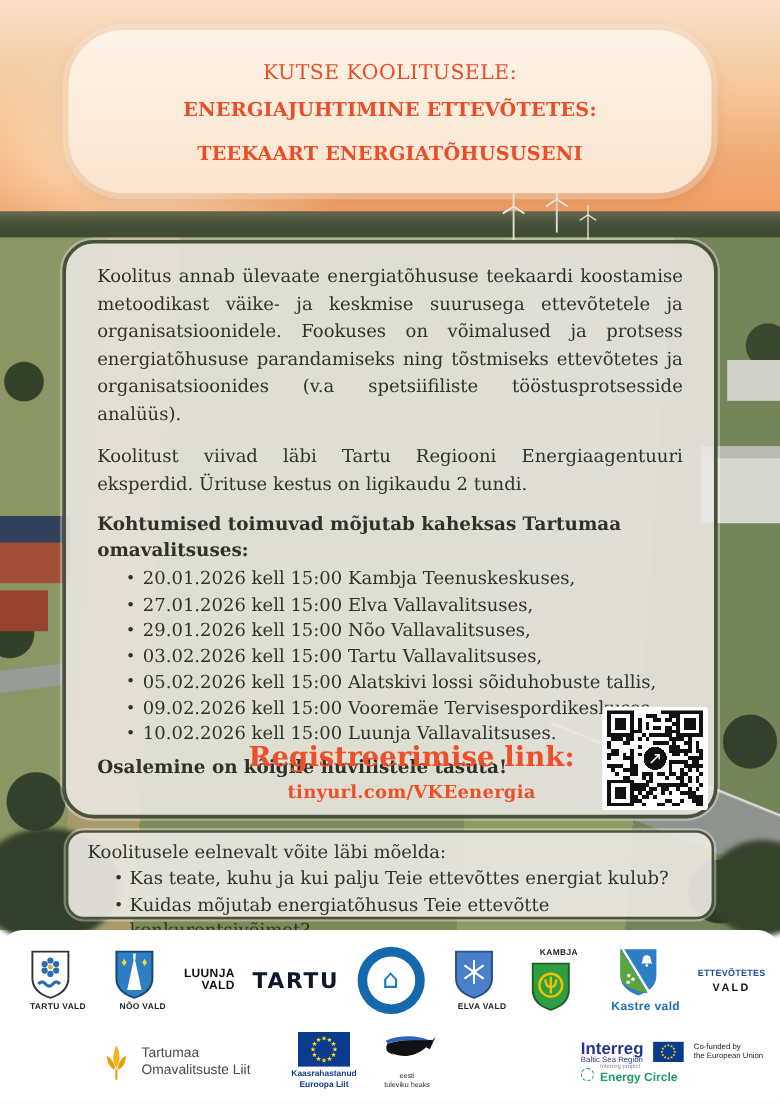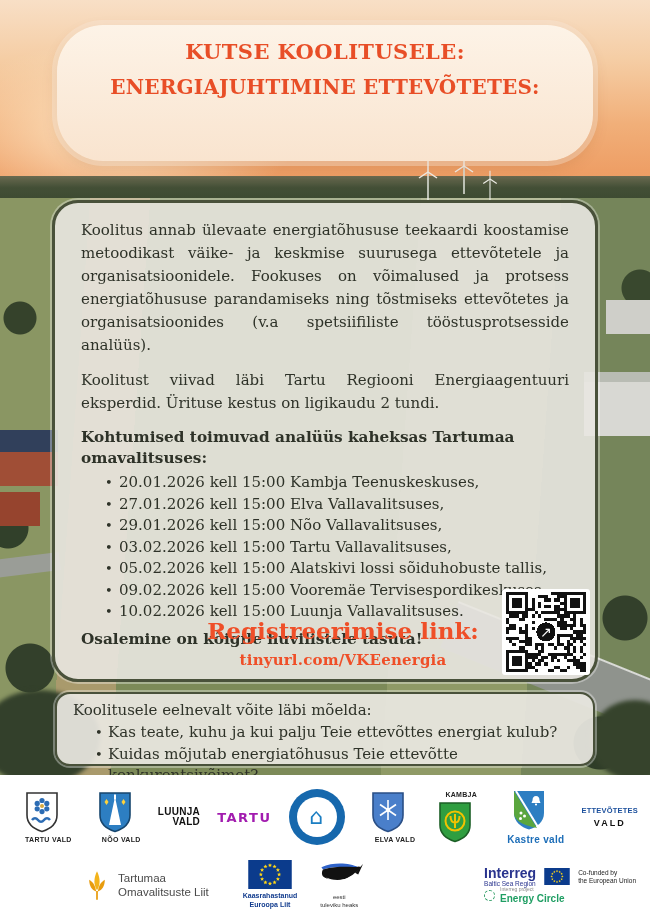--- a/index.html
+++ b/index.html
@@ -36,22 +36,22 @@
        box-shadow:inset 0 24px 0 -22px #d9dad6;}
   .tree-bl{left:-20px;top:690px;width:120px;height:95px;border-radius:50%;background:#33402b;filter:blur(2px);}
   .tree-br{left:590px;top:700px;width:90px;height:80px;border-radius:50%;background:#36432c;filter:blur(2px);}
   .turbine{width:20px;height:40px;}
   .t1{left:418px;top:160px;}.t2{left:454px;top:154px;}.t3{left:480px;top:170px;height:30px;}
   
   .header-card{position:absolute;left:57px;top:25px;width:536px;height:136px;border-radius:46px;
        background:linear-gradient(180deg,#fdf3e7 0%,#f9e4cf 100%);
        box-shadow:0 0 0 5px rgba(250,236,220,.35),0 6px 16px rgba(120,60,20,.15);
        text-align:center;color:#e84e27;z-index:3;}
-  .kicker{margin-top:14px;font-size:21px;font-weight:bold;letter-spacing:.4px;}
-  .title{font-size:20px;font-weight:bold;letter-spacing:.2px;margin-top:13px;line-height:1.0;}
+  .kicker{margin-top:26px;font-size:17px;font-weight:normal;letter-spacing:.4px;}
+  .title{font-size:16px;font-weight:bold;letter-spacing:.2px;margin-top:13px;line-height:1.0;}
   .title + .title{margin-top:20px;}
   
   .main-card{position:absolute;left:52px;top:200px;width:546px;height:482px;box-sizing:border-box;
        border:3px solid #49513a;border-radius:26px;background:rgba(233,231,225,.9);
        box-shadow:0 0 0 2px rgba(255,255,255,.35);padding:16px 26px 0 26px;color:#2e3228;z-index:2;}
   .main-card p{margin:0 0 12px 0;font-size:15px;line-height:23px;text-align:justify;}
   .sched-head{font-size:15.3px;font-weight:bold;margin:11px 0 3px 0;line-height:21px;}
   ul.sched{list-style:none;margin:2px 0 0 0;padding:0 0 0 24px;}
   ul.sched li{font-size:15px;line-height:21.5px;position:relative;padding-left:14px;}
   ul.sched li::before{content:"•";position:absolute;left:0;top:0;font-size:13px;}
@@ -64,28 +64,28 @@
   
   .q-card{position:absolute;left:55px;top:692px;width:540px;height:74px;box-sizing:border-box;
        border:2.5px solid #49513a;border-radius:15px;background:rgba(234,232,226,.92);
        box-shadow:0 0 0 2px rgba(255,255,255,.35);padding:6px 16px;color:#2e3228;z-index:2;}
   .q-head{font-size:15px;line-height:21px;}
   ul.qlist{list-style:none;margin:1px 0 0 0;padding:0 0 0 22px;}
   ul.qlist li{font-size:15px;line-height:21.5px;position:relative;padding-left:13px;}
   ul.qlist li::before{content:"•";position:absolute;left:0;top:0;font-size:13px;}
   
   .footer{position:absolute;left:0;top:775px;width:650px;height:144px;background:#fff;z-index:4;
-       font-family:"Liberation Sans",sans-serif;}
+       font-family:"Liberation Sans",sans-serif;border-radius:19px;}
   .lrow1{position:absolute;left:0;top:6px;width:650px;height:72px;display:flex;align-items:center;
        justify-content:space-between;padding:0 12px;box-sizing:border-box;}
   .lg{display:flex;flex-direction:column;align-items:center;gap:3px;}
   .cap{font-size:7px;font-weight:bold;color:#222;letter-spacing:.3px;white-space:nowrap;padding-left:13px;}
   .shield{width:36px;height:42px;display:block;}
   .txtlogo{font-weight:800;color:#111;line-height:1.05;text-align:right;font-size:10px;letter-spacing:.3px;}
-  .tartu-word{font-size:13px;font-weight:800;color:#a21caf;letter-spacing:1.5px;font-family:"DejaVu Sans",sans-serif;}
+  .tartu-word{font-size:18px;font-weight:800;color:#0f172a;letter-spacing:1.5px;font-family:"DejaVu Sans",sans-serif;}
   .trea{width:56px;height:56px;border-radius:50%;background:#1668ad;display:flex;align-items:center;justify-content:center;}
   .trea-in{width:40px;height:40px;border-radius:50%;background:#fff;display:flex;align-items:center;justify-content:center;}
   .trea-house{font-size:22px;color:#1b7ec2;font-family:"DejaVu Sans",sans-serif;line-height:1;}
   .peipsi1{font-size:7.5px;font-weight:800;color:#1b4f9c;letter-spacing:.2px;}
   .peipsi2{font-size:9px;font-weight:800;color:#111;letter-spacing:2px;}
   .kastre-cap{font-size:10px;font-weight:bold;color:#1d6eb8;}
   .lrow2{position:absolute;left:0;top:80px;width:650px;height:60px;display:flex;align-items:center;
        padding:0 10px 0 84px;box-sizing:border-box;}
   .tol{display:flex;align-items:center;gap:8px;}
   .tol-txt{font-size:11.5px;color:#4a4a4a;line-height:1.25;}
@@ -144,26 +144,27 @@
           <line x1="10" y1="12" x2="10" y2="1"></line>
           <line x1="10" y1="12" x2="1" y2="18"></line>
           <line x1="10" y1="12" x2="19" y2="18"></line>
         </g>
     </svg>
   </div>
 
   <div class="header-card">
     <div class="kicker">KUTSE KOOLITUSELE:</div>
     <div class="title">ENERGIAJUHTIMINE ETTEVÕTETES:</div>
+    <div class="title">TEEKAART ENERGIATÕHUSUSENI</div>
   </div>
 
   <div class="main-card">
     <p>Koolitus annab ülevaate energiatõhususe teekaardi koostamise metoodikast väike- ja keskmise suurusega ettevõtetele ja organisatsioonidele. Fookuses on võimalused ja protsess energiatõhususe parandamiseks ning tõstmiseks ettevõtetes ja organisatsioonides (v.a spetsiifiliste tööstusprotsesside analüüs).</p>
     <p>Koolitust viivad läbi Tartu Regiooni Energiaagentuuri eksperdid. Ürituse kestus on ligikaudu 2 tundi.</p>
-    <div class="sched-head">Kohtumised toimuvad analüüs kaheksas Tartumaa omavalitsuses:</div>
+    <div class="sched-head">Kohtumised toimuvad mõjutab kaheksas Tartumaa omavalitsuses:</div>
     <ul class="sched">
       <li>20.01.2026 kell 15:00 Kambja Teenuskeskuses,</li>
       <li>27.01.2026 kell 15:00 Elva Vallavalitsuses,</li>
       <li>29.01.2026 kell 15:00 Nõo Vallavalitsuses,</li>
       <li>03.02.2026 kell 15:00 Tartu Vallavalitsuses,</li>
       <li>05.02.2026 kell 15:00 Alatskivi lossi sõiduhobuste tallis,</li>
       <li>09.02.2026 kell 15:00 Vooremäe Tervisespordikeskuses,</li>
       <li>10.02.2026 kell 15:00 Luunja Vallavalitsuses.</li>
     </ul>
     <div class="free-note">Osalemine on kõigile huvilistele tasuta!</div>

